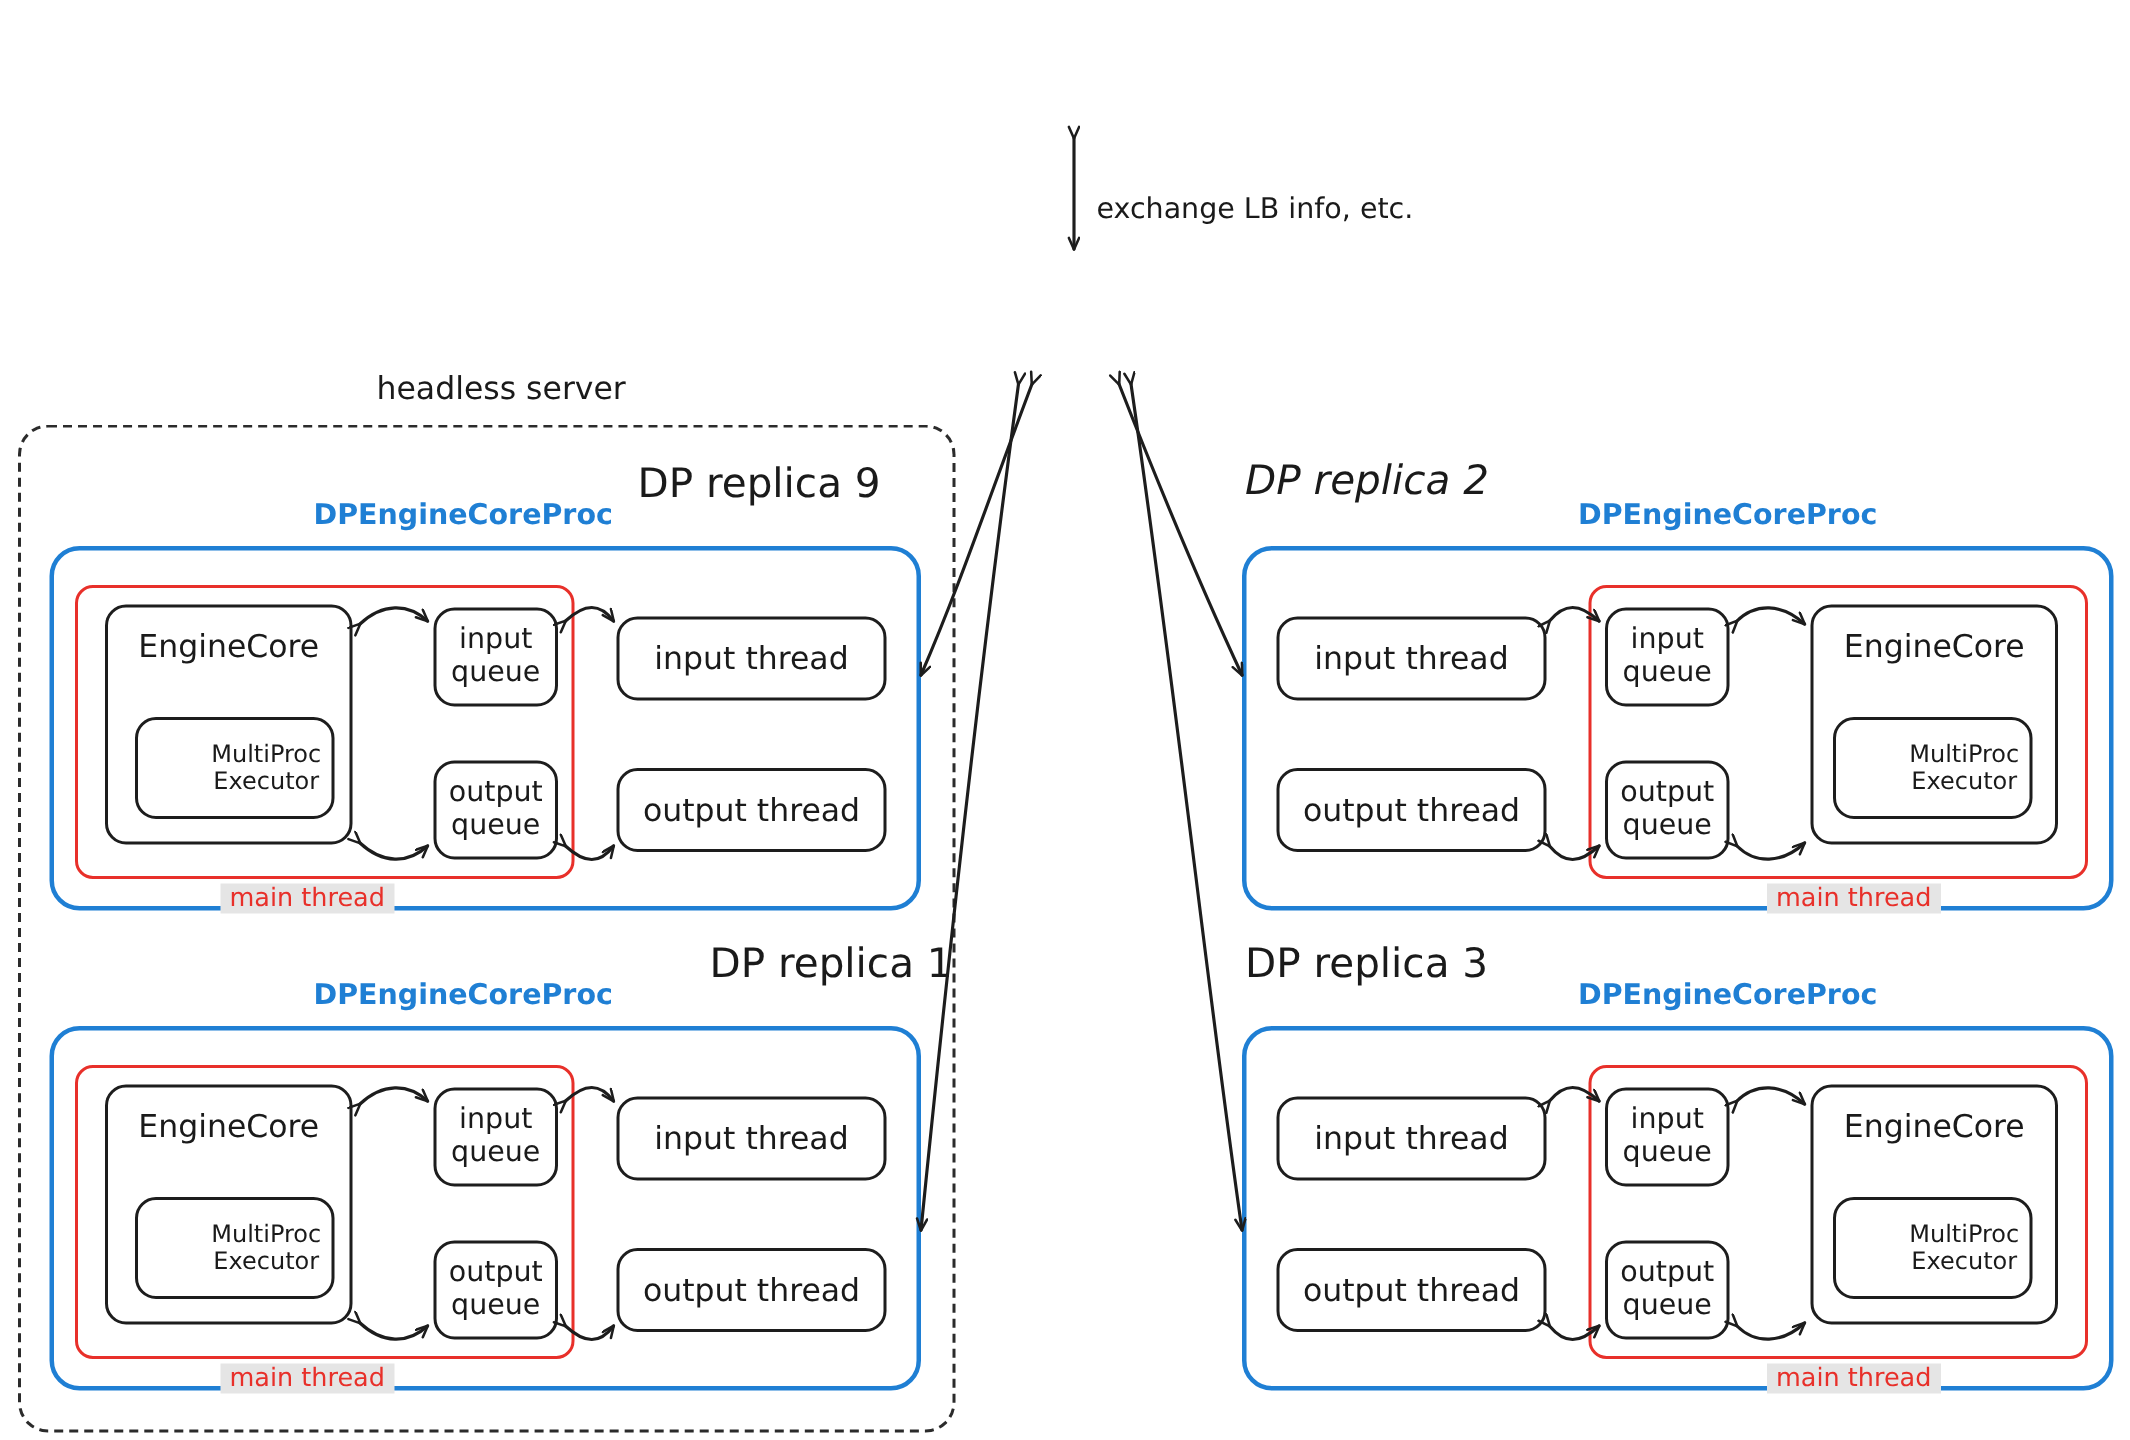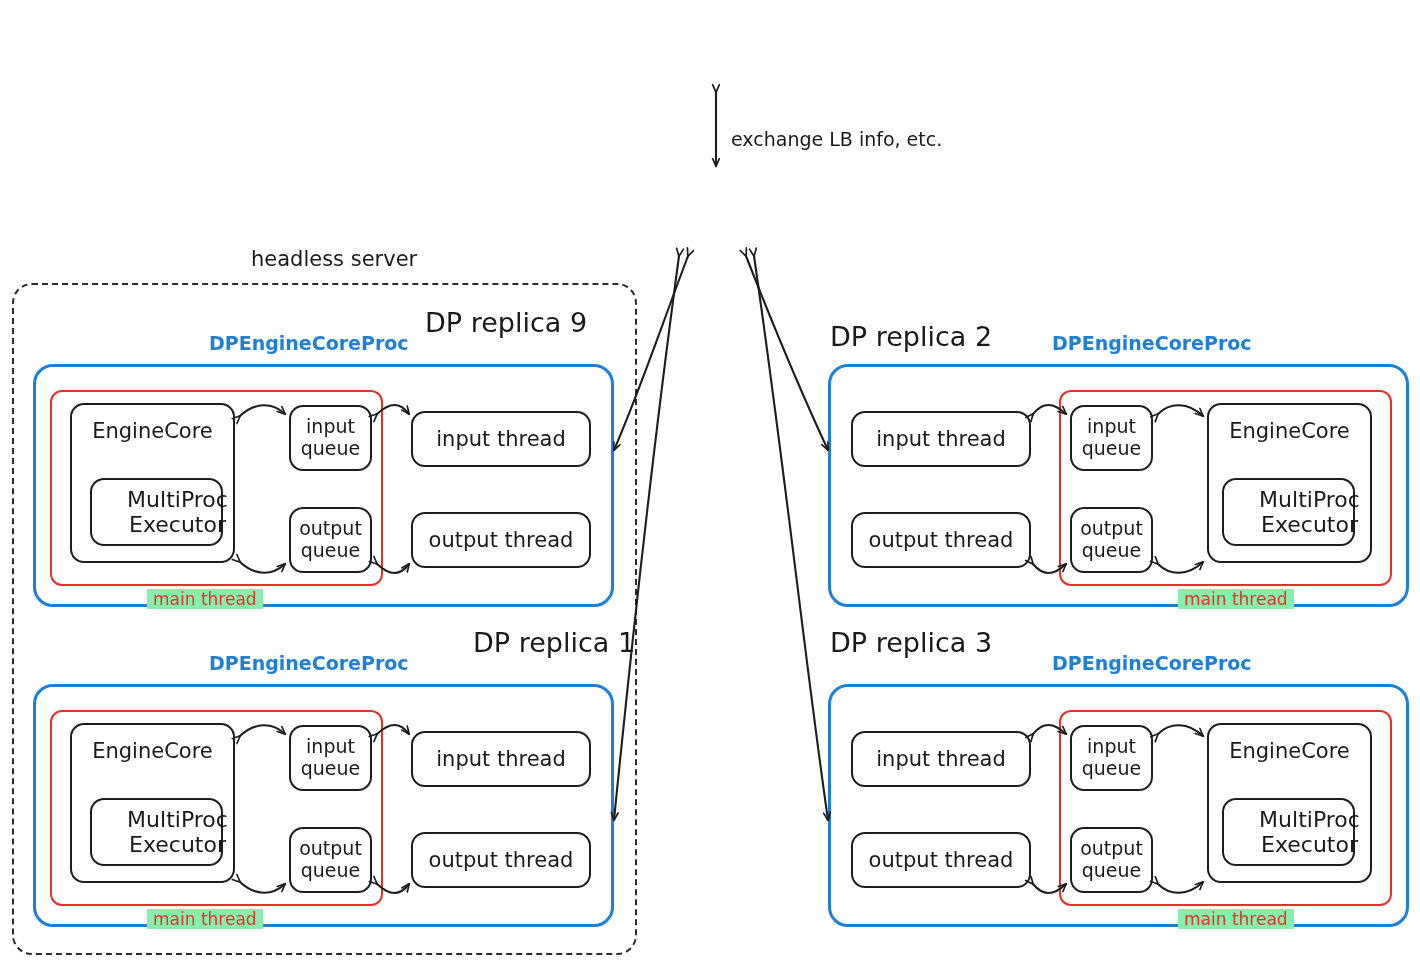--- a/index.html
+++ b/index.html
@@ -66,28 +66,28 @@
     position:absolute;
     white-space:nowrap;
     color:#1a1a1a;
   }
   .lbl-replica{ font-size:27px; }
   .lbl-headless{ font-size:21px; }
   .lbl-proc{ font-size:19px; color:#1f7fd4;font-weight:bold; }
   .lbl-mt{
     font-size:17px;
     color:#e8302a;
-    background:#86efac;
+    background:#e5e5e5;
     padding:0 6px;
   }
   .lbl-edge{ font-size:19px; }
 
   
   .n-engine{ font-size:21px; align-items:flex-start; padding-top:14px; }
-  .n-mpe{ font-size:22px;padding-left:42px; }
+  .n-mpe{ font-size:16px;padding-left:42px; }
   .n-queue{ font-size:19px; }
   .n-thread{ font-size:21px; }
 
   svg.ov{
     position:absolute;
     left:0; top:0;
     width:1420px; height:960px;
     pointer-events:none;
     overflow:visible;
   }
@@ -155,21 +155,21 @@
     <span>output</span>
     <span>queue</span>
   </div>
   <div class="box blk n-thread" style="left:411px;top:731px;width:180px;height:56px;">
     <span>input thread</span>
   </div>
   <div class="box blk n-thread" style="left:411px;top:832px;width:180px;height:56px;">
     <span>output thread</span>
   </div>
 
-  <div class="lbl lbl-replica" style="left:830px;top:321px;">DP replica 2</div>
+  <div class="lbl lbl-replica" style="left:830px;top:305px;font-style:italic;">DP replica 2</div>
   <div class="lbl lbl-proc" style="left:1052px;top:332px;">DPEngineCoreProc</div>
 
   <div class="proc" style="left:828px;top:364px;width:581px;height:243px;"></div>
   <div class="mainthread" style="left:1059px;top:390px;width:333px;height:196px;"></div>
   <div class="lbl lbl-mt" style="left:1178px;top:589px;">main thread</div>
 
   <div class="box blk n-thread" style="left:851px;top:411px;width:180px;height:56px;">
     <span>input thread</span>
   </div>
   <div class="box blk n-thread" style="left:851px;top:512px;width:180px;height:56px;">

